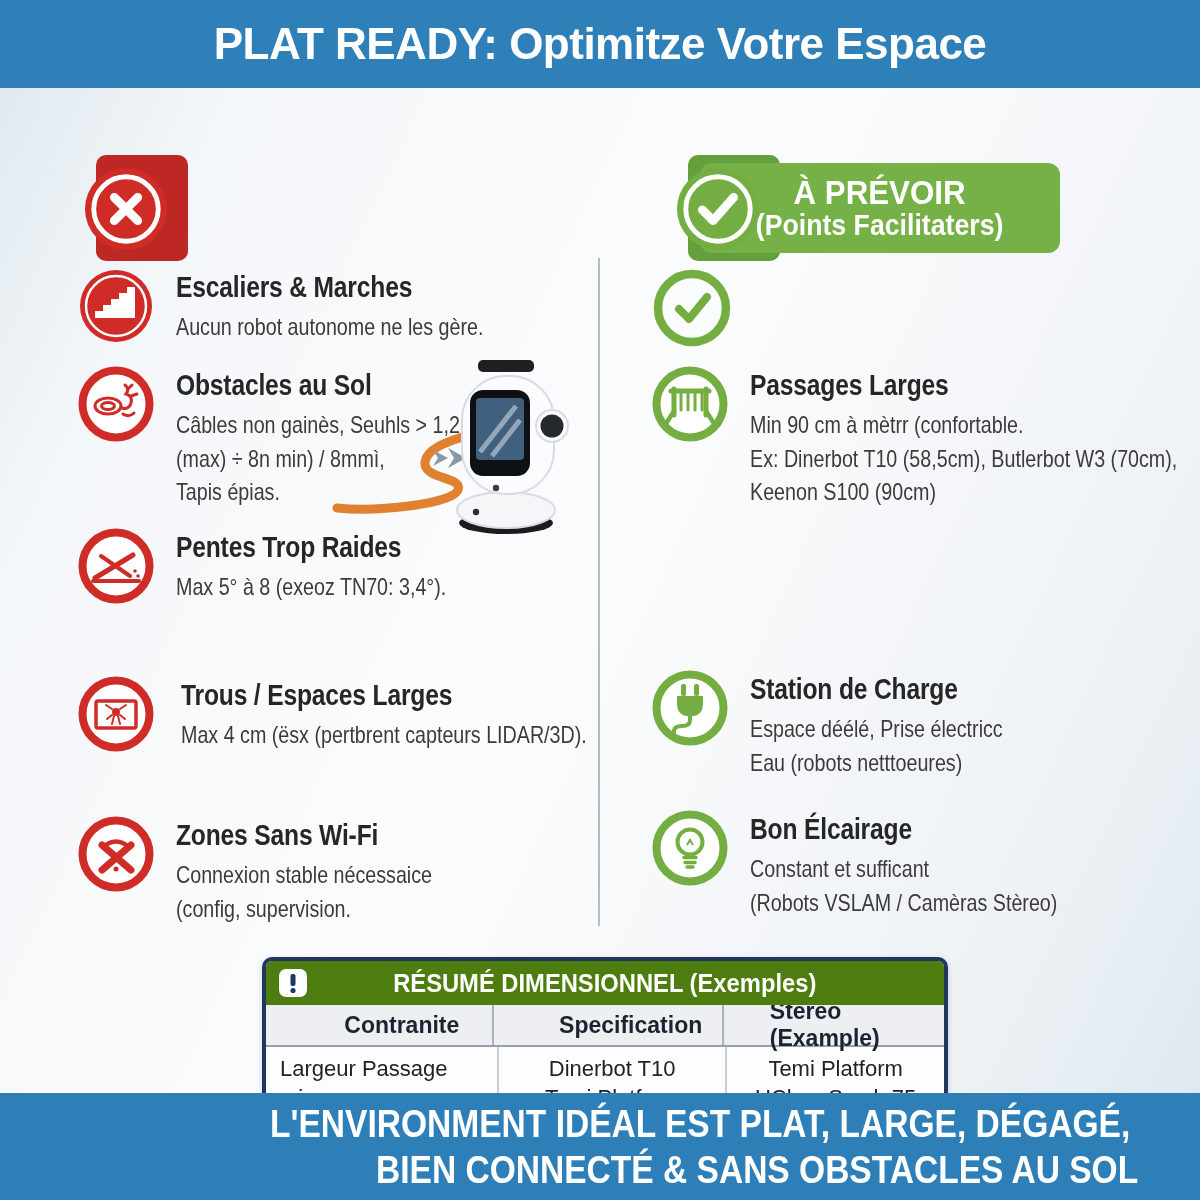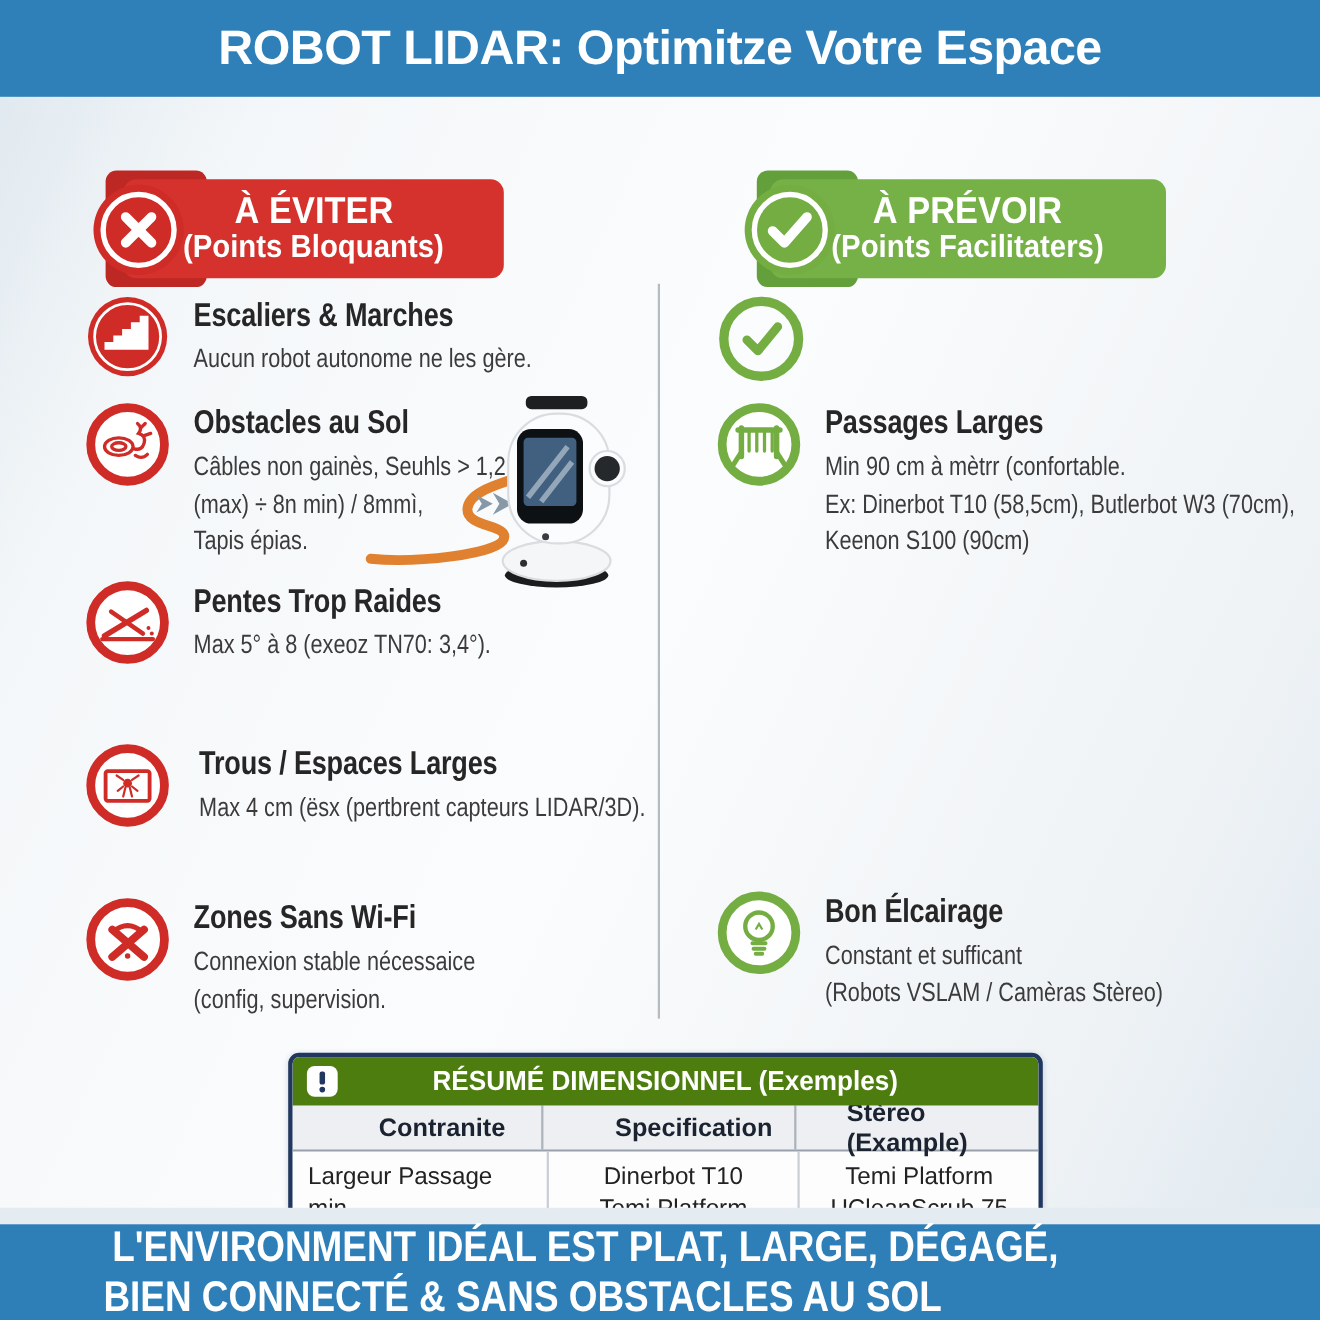--- a/index.html
+++ b/index.html
@@ -6,22 +6,22 @@
   .page{
     position:relative;width:1200px;height:1200px;overflow:hidden;
     background:linear-gradient(115deg,#dde7ee 0%,#f4f7f9 16%,#fbfcfd 48%,#eef2f5 82%,#dce7ef 100%);
     font-family:"Liberation Sans",sans-serif;
   }
   
   .topbar{position:absolute;top:0;left:0;right:0;height:88px;background:#2f80b9;
     display:flex;align-items:center;justify-content:center;}
   .topbar .title{color:#fff;font-size:44px;font-weight:bold;letter-spacing:-0.5px;white-space:nowrap;}
   .botstrip{position:absolute;left:0;right:0;top:1098px;height:16px;background:#e4ecf2;}
-  .botbar{position:absolute;left:0;right:0;bottom:0;height:87px;background:#2e7fb8;
-    display:flex;flex-direction:column;align-items:flex-start;justify-content:center;padding-left:32px;}
+  .botbar{position:absolute;left:0;right:0;bottom:0;height:107px;background:#2e7fb8;
+    display:flex;flex-direction:column;align-items:flex-end;justify-content:center;padding-left:32px;}
   .botbar .fline{color:#fff;font-size:39px;font-weight:bold;line-height:1.16;white-space:nowrap;
     transform:scaleX(0.86);transform-origin:center;}
   
   .badge-tab{position:absolute;top:155px;width:92px;height:106px;border-radius:10px;}
   .badge{position:absolute;top:163px;height:90px;border-radius:12px;display:flex;flex-direction:column;
     align-items:center;justify-content:center;color:#fff;}
   .badge .t1{font-size:34px;font-weight:bold;line-height:1.08;transform:scaleX(0.92);white-space:nowrap;}
   .badge .t2{font-size:29px;font-weight:bold;line-height:1.1;transform:scaleX(0.92);white-space:nowrap;}
   .badge-icon{position:absolute;top:167px;width:84px;height:84px;}
   
@@ -48,28 +48,24 @@
   .sepl{border-right:2px solid #c9ced4;}
   .cell-center{text-align:center;}
   .cell-left{text-align:left;padding-left:14px !important;}
 </style>
 </head>
 <body>
 
 <div class="page">
 
   <div class="topbar">
-    <div class="title">ROBOT LIDAR: Optimitze Votre Espace</div>
+    <div class="title">PLAT READY: Optimitze Votre Espace</div>
   </div>
 
   <div class="badge-tab" style="left:96px;background:#bd2824;"></div>
-  <div class="badge" style="left:112px;width:346px;background:#d5312d;">
-    <div class="t1">À ÉVITER</div>
-    <div class="t2">(Points Bloquants)</div>
-  </div>
   <div class="badge-icon" style="left:84px;">
     <svg viewBox="0 0 86 86" width="84" height="84">
         <circle cx="43" cy="43" r="42" fill="#cf2b27"></circle>
         <circle cx="43" cy="43" r="33" fill="none" stroke="#fff" stroke-width="5"></circle>
         <path d="M31 31 L55 55 M55 31 L31 55" stroke="#fff" stroke-width="9" stroke-linecap="round"></path>
       </svg>
   </div>
 
   <div class="badge-tab" style="left:688px;background:#639f3a;"></div>
   <div class="badge" style="left:700px;width:360px;background:#76b148;">
@@ -218,20 +214,36 @@
     </span>
     <div class="txt">
       <h3>Passages Larges</h3>
       <div class="ln">Min 90 cm à mètrr (confortable.</div>
       <div class="ln">Ex: Dinerbot T10 (58,5cm), Butlerbot W3 (70cm),</div>
       <div class="ln">Keenon S100 (90cm)</div>
     </div>
   </div>
 
 
+  <div class="item" style="left:652px;top:670px;">
+    <span class="ic">
+      <svg viewBox="0 0 76 76" width="76" height="76">
+          <circle cx="38" cy="38" r="33.5" fill="#fff" stroke="#74ae43" stroke-width="8"></circle>
+          <rect x="29" y="14" width="5" height="12" rx="2" fill="#74ae43"></rect>
+          <rect x="42" y="14" width="5" height="12" rx="2" fill="#74ae43"></rect>
+          <path d="M25 26 h26 v8 q0 10 -9 12 h-8 q-9 -2 -9 -12 z" fill="#74ae43"></path>
+          <path d="M38 46 v4 q0 6 -8 6 q-9 0 -8 7" stroke="#74ae43" stroke-width="4" fill="none" stroke-linecap="round"></path>
+        </svg>
+    </span>
+    <div class="txt">
+      <h3>Station de Charge</h3>
+      <div class="ln">Espace déélé, Prise électricc</div>
+      <div class="ln">Eau (robots netttoeures)</div>
+    </div>
+  </div>
 
   <div class="item" style="left:652px;top:810px;">
     <span class="ic">
       <svg viewBox="0 0 76 76" width="76" height="76">
           <circle cx="38" cy="38" r="33.5" fill="#fff" stroke="#74ae43" stroke-width="8"></circle>
           <circle cx="38" cy="32" r="12.5" fill="none" stroke="#74ae43" stroke-width="4"></circle>
           <path d="M35 35 l3 -5 3 5" stroke="#74ae43" stroke-width="2" fill="none"></path>
           <g stroke="#74ae43" stroke-width="3.5" stroke-linecap="round">
             <path d="M32 47.5 h12 M33 52.5 h10 M35 57 h6"></path>
           </g>

